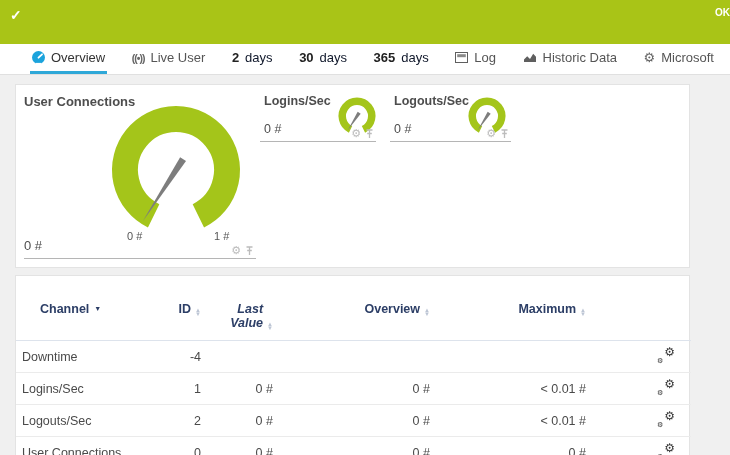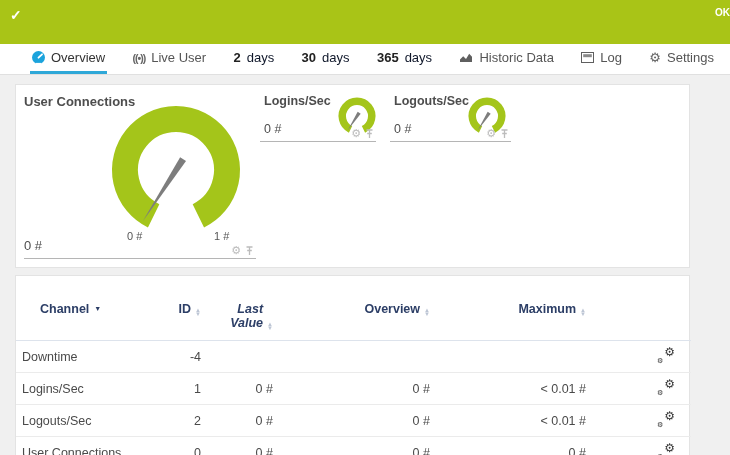--- a/index.html
+++ b/index.html
@@ -104,38 +104,38 @@
     <div class="tab">
       <b>30</b>
       <span class="muted">days</span>
     </div>
     <div class="tab">
       <b>365</b>
       <span class="muted">days</span>
     </div>
     <div class="tab">
       <span class="ticon">
-        <svg width="14" height="11" viewBox="0 0 14 11">
-            <path d="M1 10 V7.5 L4.2 4.2 L7 7 L10.2 1.8 L13 4.8 V10 Z" fill="#5f5f5f"></path>
-          </svg>
-      </span>
-      <span>Historic Data</span>
-    </div>
-    <div class="tab">
-      <span class="ticon">
         <svg width="13" height="11" viewBox="0 0 13 11">
             <rect x="0.5" y="0.5" width="12" height="10" fill="none" stroke="#5f5f5f"></rect>
             <rect x="2.2" y="2.2" width="8.6" height="3" fill="#8a8a8a"></rect>
           </svg>
       </span>
       <span>Log</span>
     </div>
     <div class="tab">
+      <span class="ticon">
+        <svg width="14" height="11" viewBox="0 0 14 11">
+            <path d="M1 10 V7.5 L4.2 4.2 L7 7 L10.2 1.8 L13 4.8 V10 Z" fill="#5f5f5f"></path>
+          </svg>
+      </span>
+      <span>Historic Data</span>
+    </div>
+    <div class="tab">
       <span class="ticon gearchar">⚙</span>
-      <span>Settings</span>
+      <span>Microsoft</span>
     </div>
   </nav>
 
   <section class="card gauges-card">
 
     <div class="tile tile-main">
       <div class="tile-title">User Connections</div>
       <div class="gauge-large"><svg width="140" height="140" viewBox="-70 -70 140 140">
             <path d="M -22.36 45.84 A 51.00 51.00 0 1 1 22.36 45.84" fill="none" stroke="#a4c51a" stroke-width="26"></path>
             <polygon points="-33.22,51.16 10.02,-9.00 4.14,-12.81" fill="#7d7d7d"></polygon>

